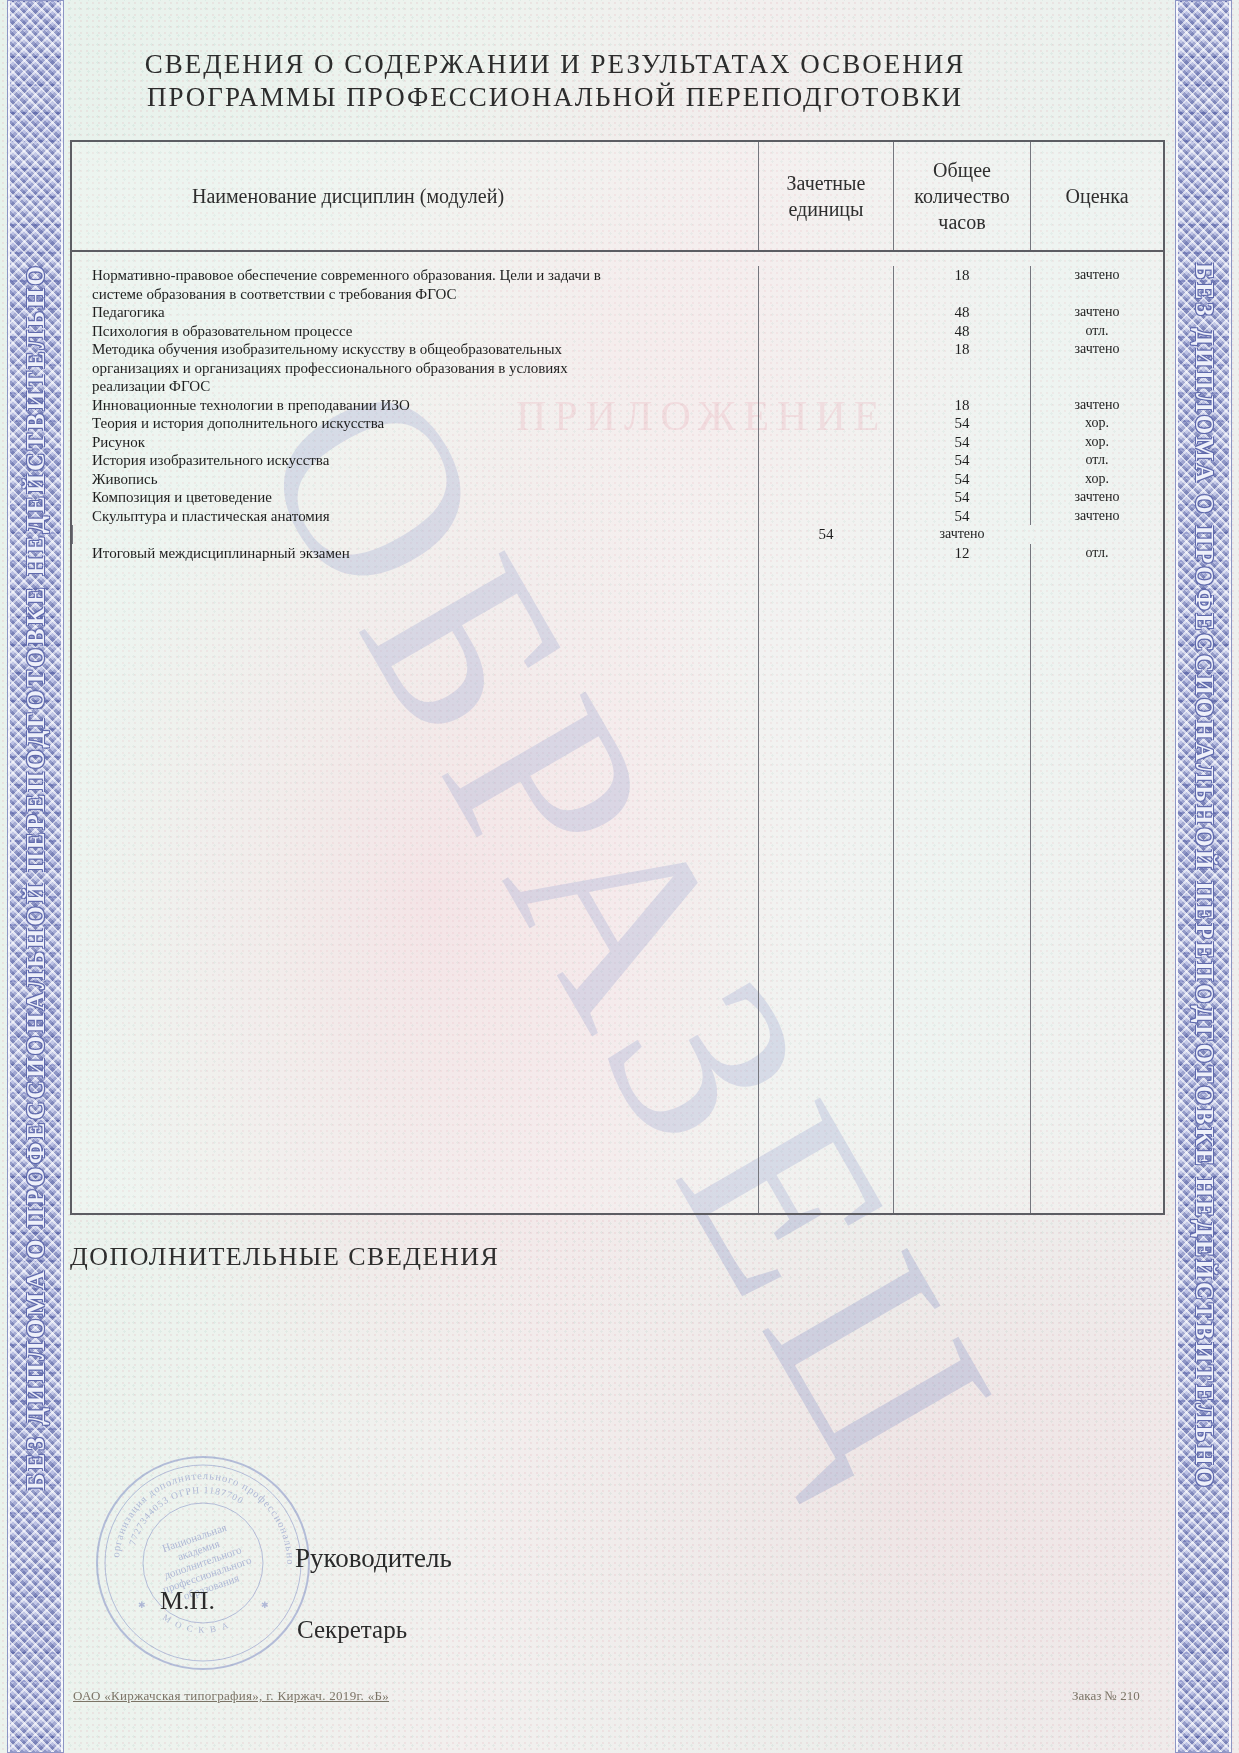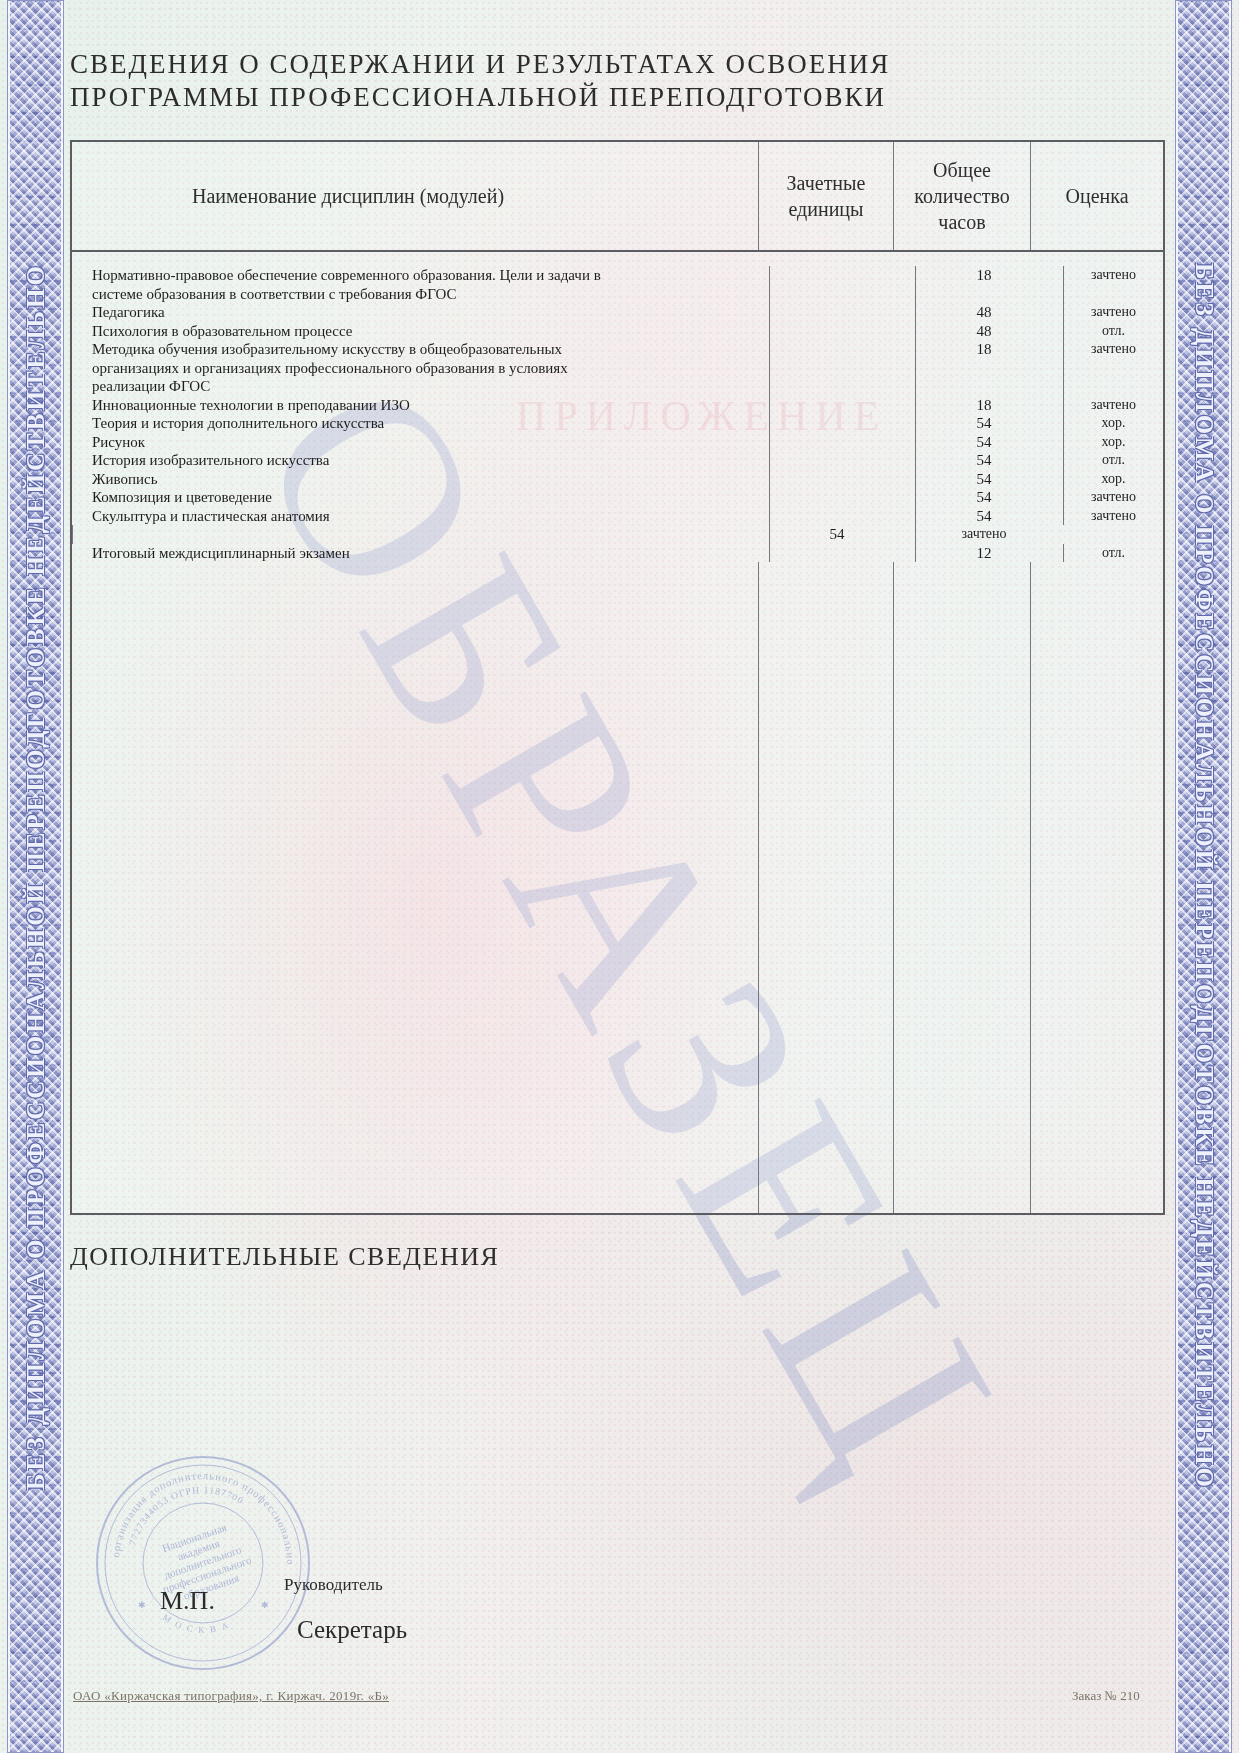--- a/index.html
+++ b/index.html
@@ -61,21 +61,21 @@
     position:absolute;left:468px;top:392px;z-index:1;
     font-size:42px;letter-spacing:8px;white-space:nowrap;
     color:rgba(224,132,146,0.22);
     pointer-events:none;
     margin-left:48px;
   }
 
   
   .title{
     position:absolute;left:70px;top:48px;width:970px;z-index:3;
-    font-size:27px;line-height:33px;letter-spacing:2px;
+    text-align:center;font-size:27px;line-height:33px;letter-spacing:2px;
     color:#2c2c2c;
   }
 
   
   .doc-table{
     position:absolute;left:70px;top:140px;width:1095px;height:1075px;z-index:3;
     border:2px solid #5c5d63;box-sizing:border-box;
     background:rgba(255,255,255,0.18);
     display:flex;flex-direction:column;
   }
@@ -86,34 +86,34 @@
   .hcell{
     display:flex;align-items:center;justify-content:center;text-align:center;
     font-size:20px;line-height:26px;color:#2e2e2e;
   }
   .hcell.h-name{padding-right:134px;text-align:right;}
   .h-credits,.h-hours,.h-grade,
   .c-credits,.c-hours,.c-grade,
   .f-credits,.f-hours,.f-grade{border-left:1px solid #75767e;}
   .tbody{flex:1;display:flex;flex-direction:column;}
   .rows-host{padding-top:14px;}
-  .trow{display:grid;grid-template-columns:686px 135px 137px 1fr;gap:11px;}
+  .trow{display:grid;grid-template-columns:686px 135px 137px 1fr;}
   .cell{font-size:15px;line-height:18.5px;color:#1e1e1e;}
   .c-name{padding-left:20px;padding-right:120px;}
   .c-credits,.c-hours,.c-grade{text-align:center;}
   .c-grade{font-size:14px;}
   .filler{flex:1;display:grid;grid-template-columns:686px 135px 137px 1fr;}
 
   
   .additional{
     position:absolute;left:70px;top:1242px;z-index:3;
     font-size:26px;letter-spacing:1.5px;color:#2e2e2e;
   }
   .sig{position:absolute;z-index:3;color:#2a2a2a;}
-  .sig-head{left:284px;top:1543px;font-size:17px;margin-top:32px;}
+  .sig-head{left:295px;top:1543px;font-size:27px;}
   .sig-mp{left:160px;top:1586px;font-size:26px;}
   .sig-secretary{left:297px;top:1616px;font-size:25px;}
 
   .stamp{
     position:absolute;left:88px;top:1448px;z-index:2;
     width:230px;height:230px;opacity:0.75;
   }
 
   .footer-left{
     position:absolute;left:73px;top:1688px;z-index:3;

